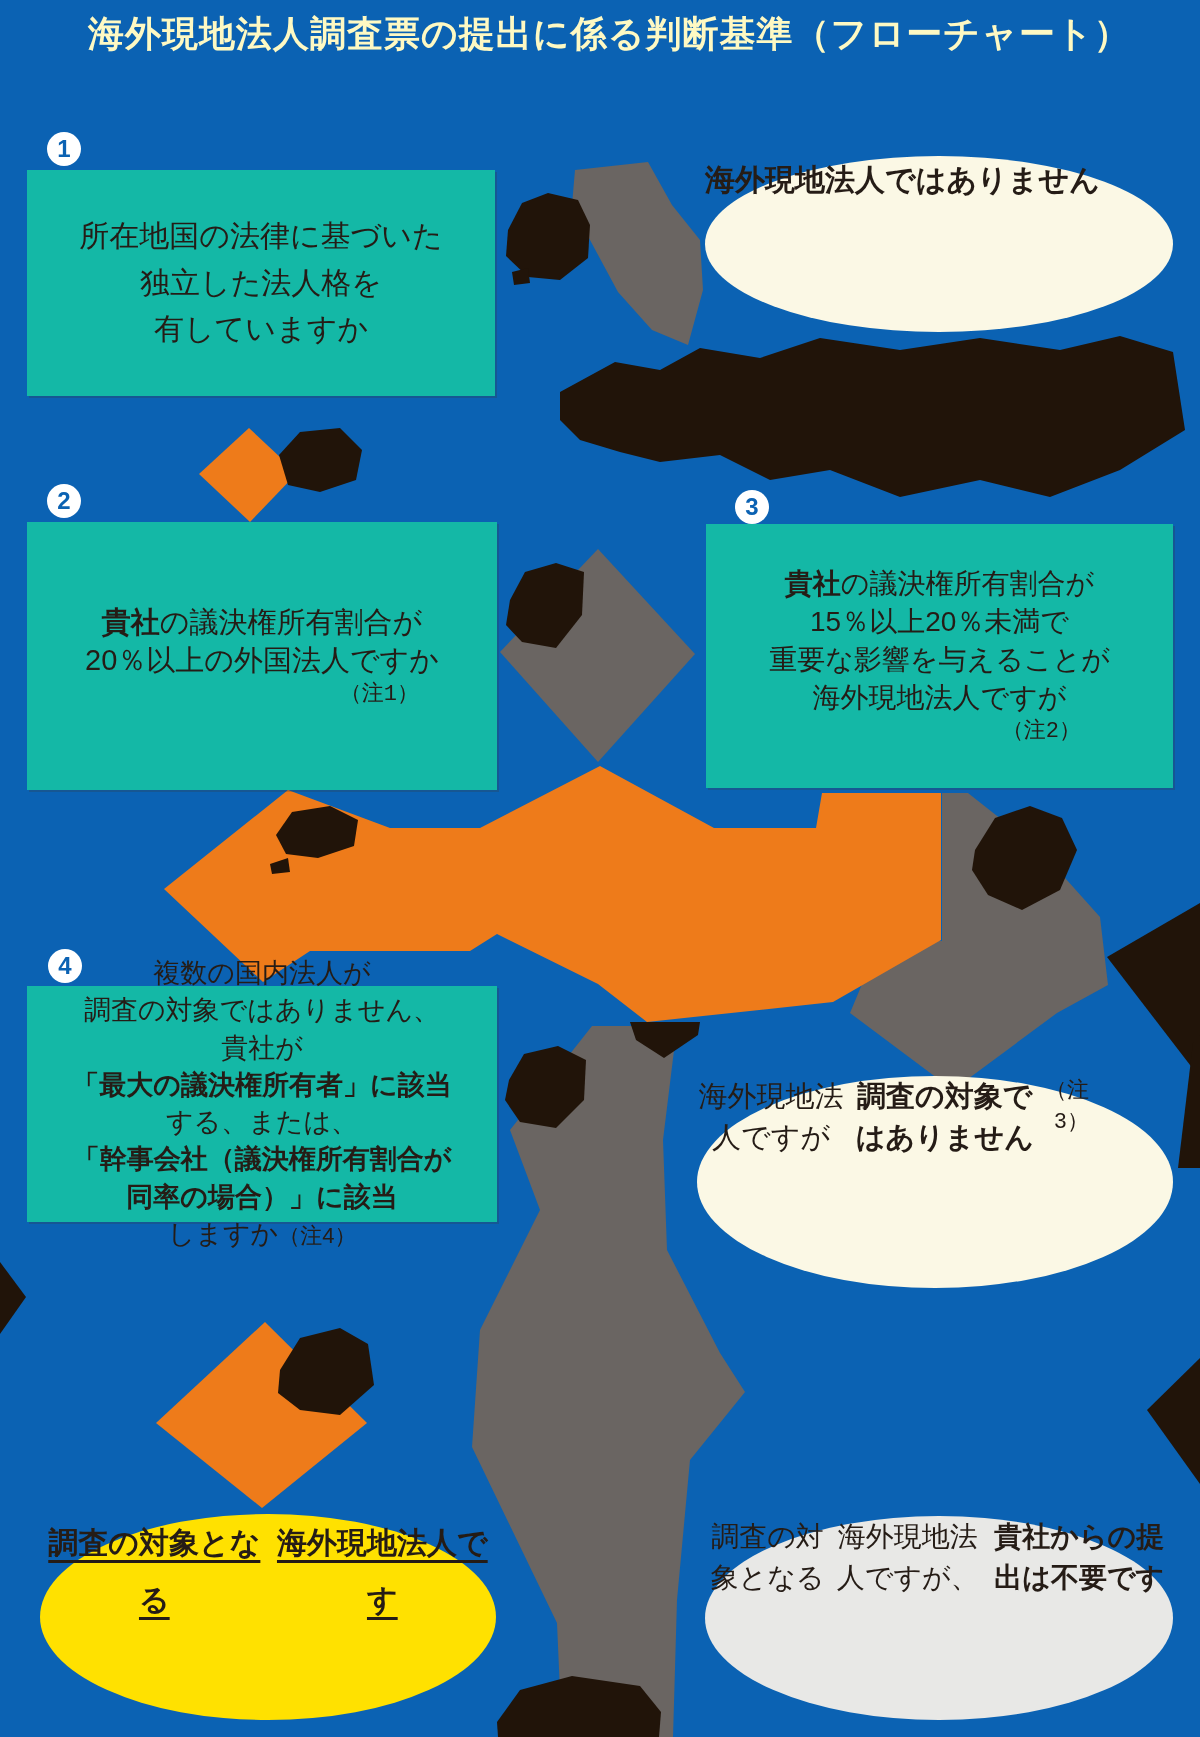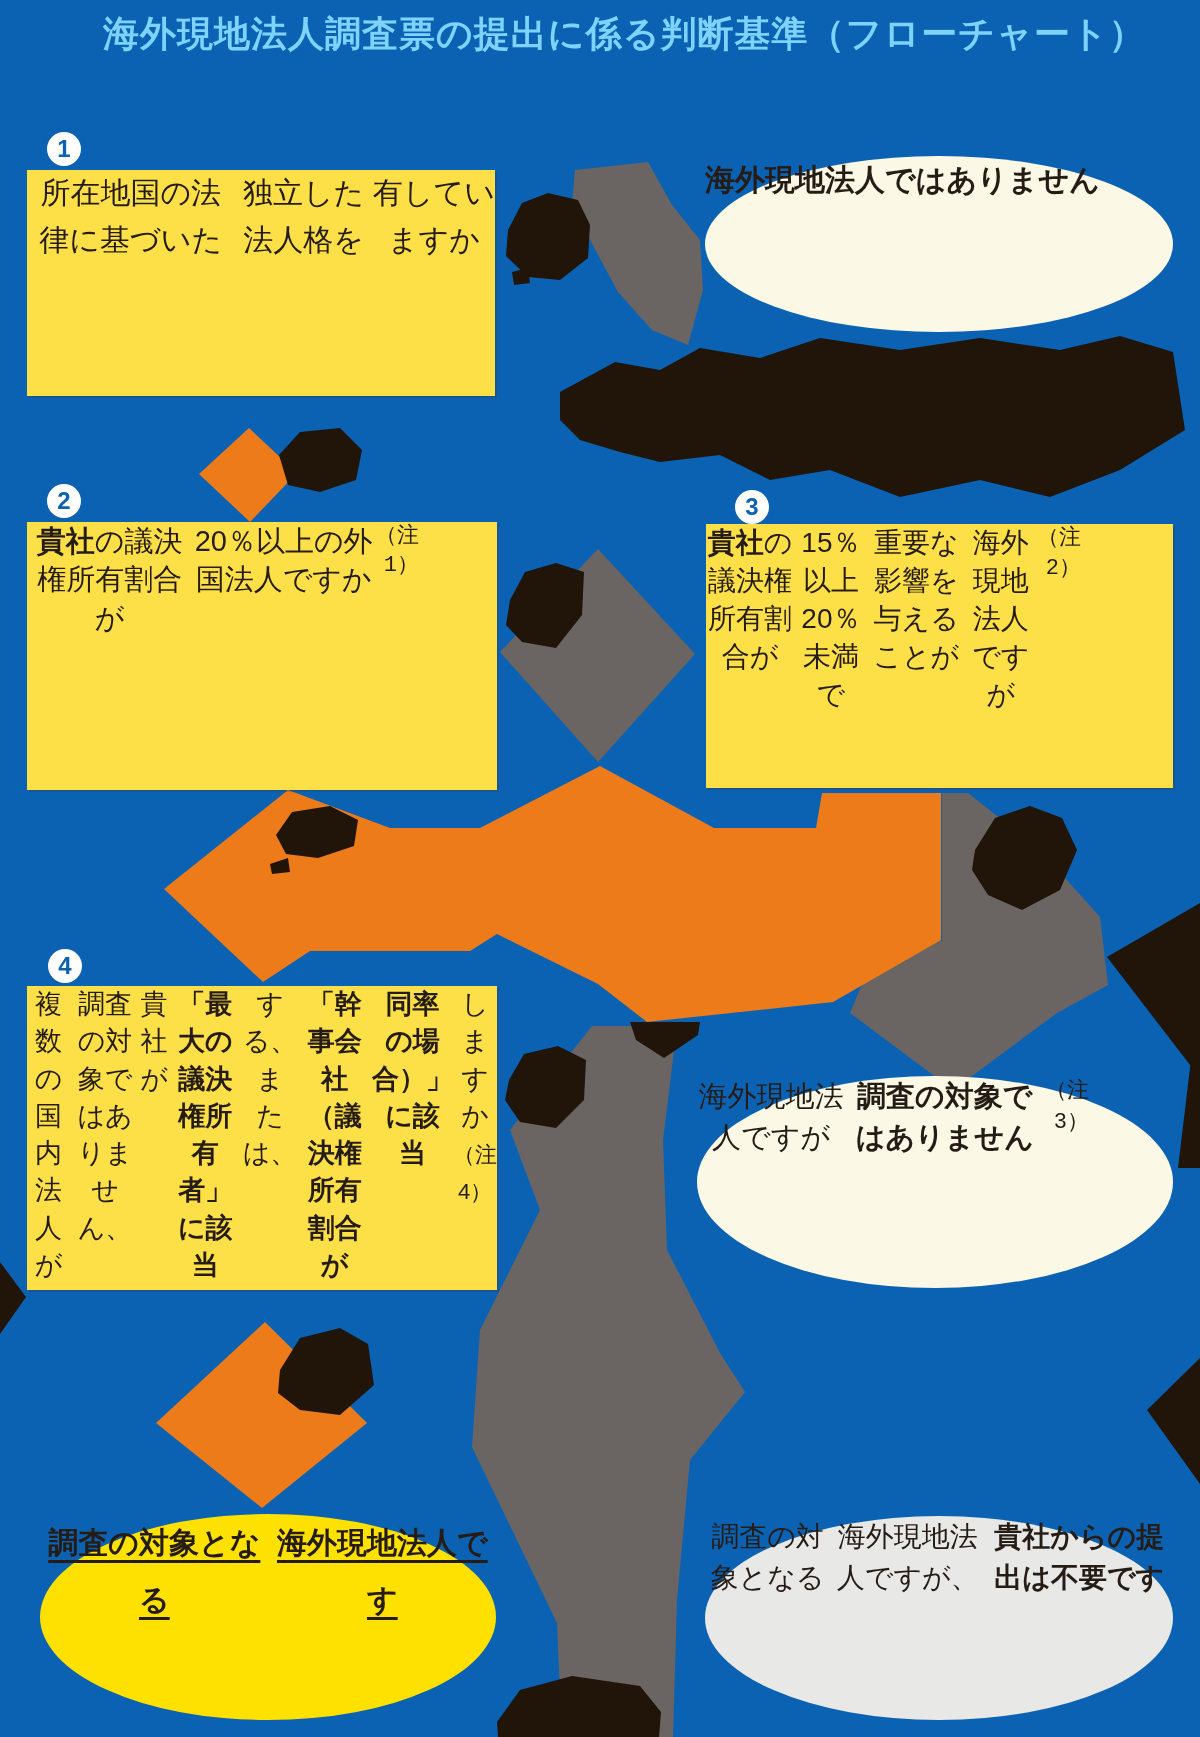--- a/index.html
+++ b/index.html
@@ -6,25 +6,25 @@
   body{
     width:1200px;height:1737px;position:relative;overflow:hidden;
     background:#0B62B3;
     font-family:"Liberation Sans","DejaVu Sans",sans-serif;
     color:#251C16;
   }
   #stage{position:absolute;inset:0;width:1200px;height:1737px;}
   svg.shapes{position:absolute;left:0;top:0;z-index:1;}
   .page-title{
     position:absolute;left:88px;top:10px;width:1060px;z-index:2;
-    font-size:36px;font-weight:bold;color:#7dd3fc;letter-spacing:1px;margin-left:15px;
+    font-size:36px;font-weight:bold;color:#fef9c3;letter-spacing:1px;
   }
   .qbox{
-    position:absolute;background:#fde047;z-index:2;
-    display:flex;flex-direction:row;justify-content:center;
+    position:absolute;background:#14b8a6;z-index:2;
+    display:flex;flex-direction:column;justify-content:center;
     text-align:center;box-shadow:2px 2px 0 rgba(66,52,38,0.22);
   }
   .qbox .ln{display:block;}
   .b{font-weight:bold;}
   .note{font-size:22px;}
   .note-right{display:block;text-align:right;font-family:Liberation Mono, monospace;}
   .badge{
     position:absolute;width:34px;height:34px;border-radius:50%;
     background:#FFFFFF;color:#0B62B3;z-index:3;
     font-size:24px;font-weight:bold;line-height:34px;text-align:center;
@@ -35,21 +35,21 @@
     text-align:center;
   }
   .oval-cream{background:#FBF8E5;}
   .oval-yellow{background:#FFE100;}
   .oval-gray{background:#E8E8E6;}
   .box1{left:27px;top:170px;width:468px;height:226px;font-size:30px;line-height:1.55;}
   .box2{left:27px;top:522px;width:470px;height:268px;font-size:29px;line-height:1.32;}
   .box2 .note-right{padding-right:78px;}
   .box3{left:706px;top:524px;width:467px;height:264px;font-size:28px;line-height:1.36;}
   .box3 .note-right{padding-right:92px;}
-  .box4{left:27px;top:986px;width:470px;height:304px;font-size:27px;line-height:1.38;justify-content:flex-end;}
+  .box4{left:27px;top:986px;width:470px;height:236px;font-size:27px;line-height:1.38;}
   .ovalA{left:705px;top:156px;width:468px;height:176px;font-size:30px;font-weight:bold;line-height:1.6;}
   .ovalB{left:697px;top:1076px;width:476px;height:212px;font-size:29px;line-height:1.42;}
   .ovalB .note-right{padding-right:84px;}
   .ovalC{left:40px;top:1514px;width:456px;height:206px;font-size:30px;font-weight:bold;line-height:1.9;}
   .ovalC .ln{text-decoration:underline;text-decoration-thickness:3px;text-underline-offset:7px;}
   .ovalD{left:705px;top:1516px;width:468px;height:204px;font-size:28px;line-height:1.48;}
 </style>
 </head>
 <body>
 

